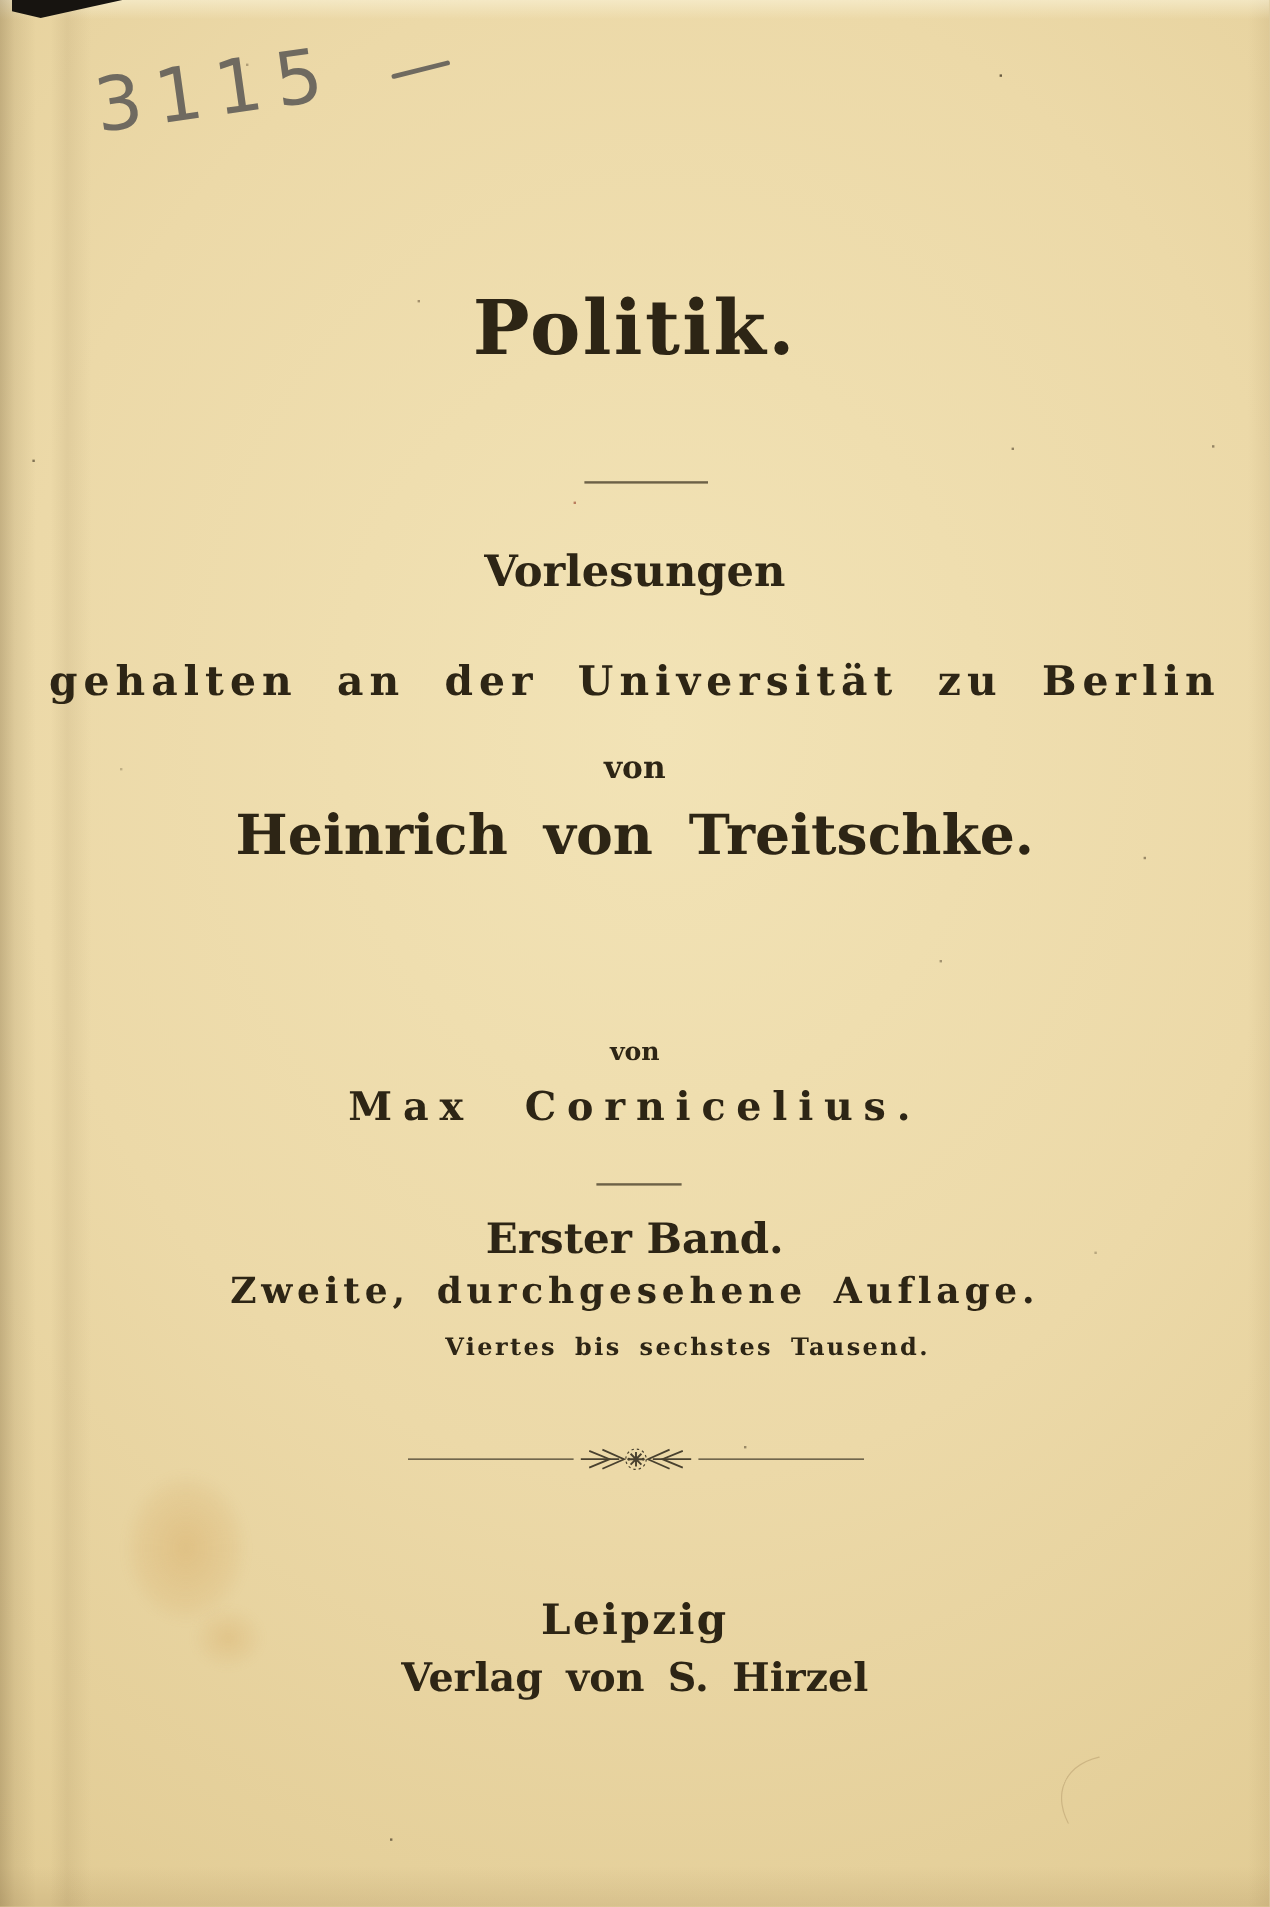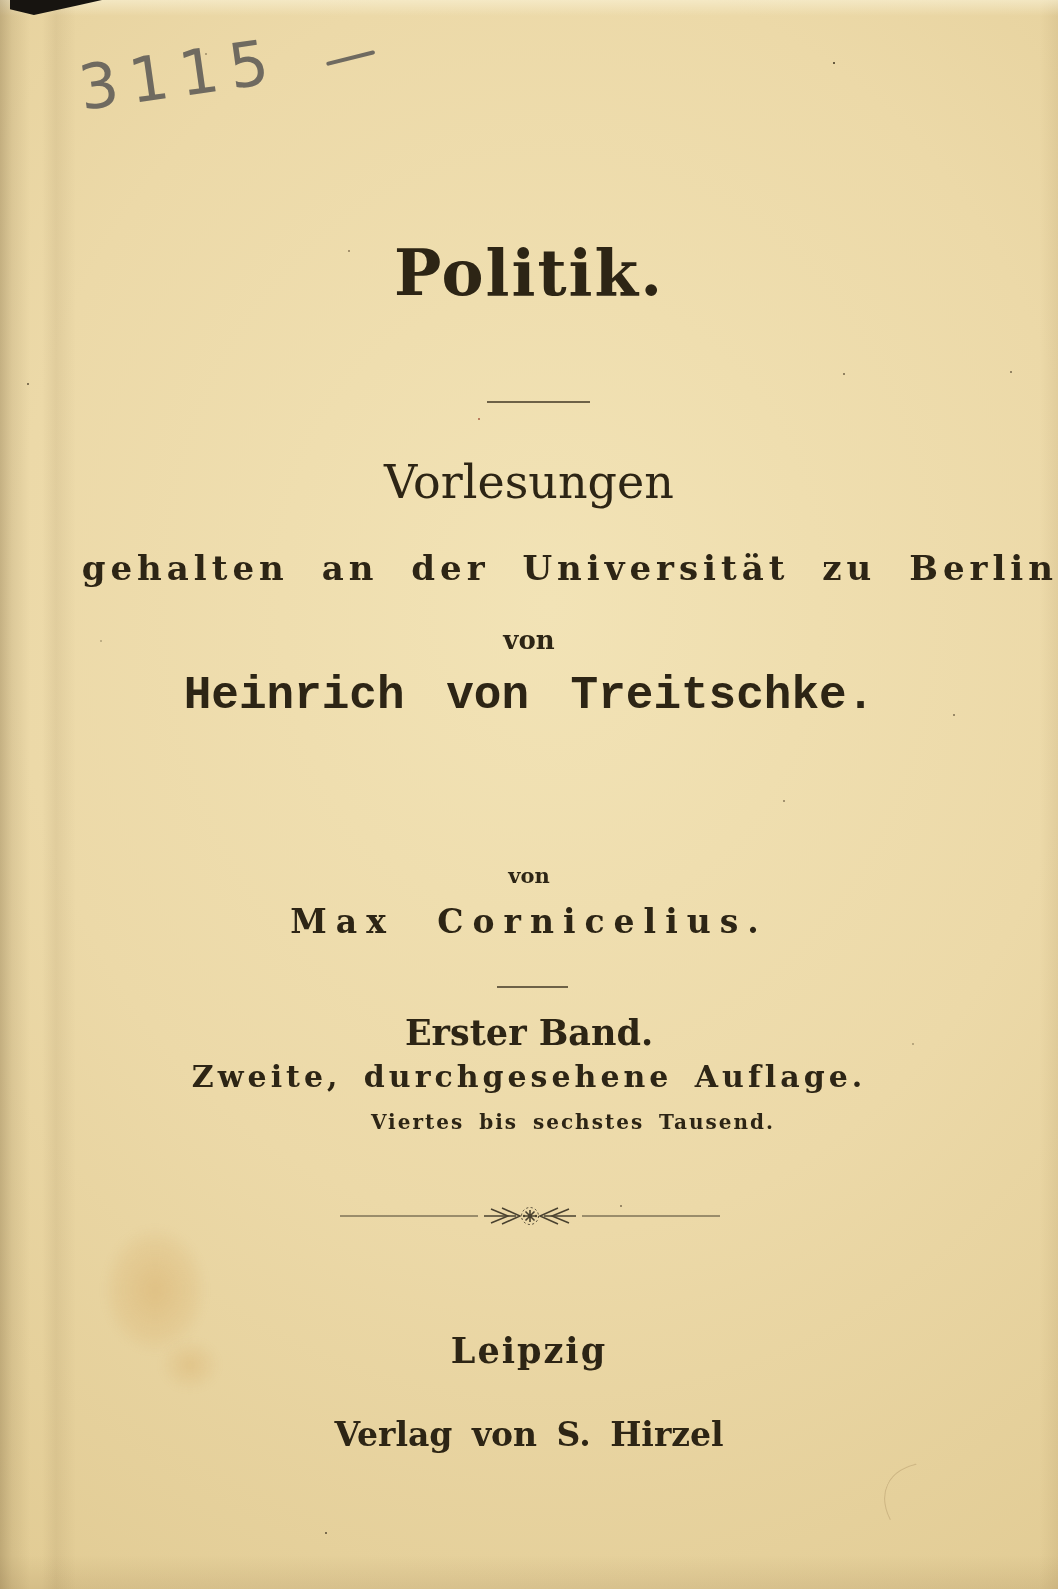--- a/index.html
+++ b/index.html
@@ -20,32 +20,32 @@
   }
   .line{
     position:absolute;left:0;width:100%;
     text-align:center;
     color:#2d2515;
     white-space:nowrap;
     line-height:1.05;
   }
   
   .l-title       {top:240px;font-size:63px;font-weight:700;letter-spacing:2px;}
-  .l-series      {top:458px;font-size:46px;font-weight:400;}
-  .l-series-det  {top:551px;font-size:34px;font-weight:600;letter-spacing:5px;word-spacing:16px;text-align:right;}
+  .l-series      {top:458px;font-size:36px;font-weight:700;}
+  .l-series-det  {top:551px;font-size:34px;font-weight:600;letter-spacing:5px;word-spacing:16px;}
   .l-von1        {top:627px;font-size:26px;font-weight:600;}
-  .l-author      {top:672px;font-size:46px;font-weight:700;word-spacing:14px;font-family:Liberation Mono, monospace;}
+  .l-author      {top:672px;font-size:46px;font-weight:700;word-spacing:14px;}
   .l-ed1         {top:803px;font-size:27px;font-weight:600;}
   .l-ed2         {top:865px;font-size:21px;font-weight:600;}
   .l-ed-name     {top:905px;font-size:33px;font-weight:700;letter-spacing:9px;word-spacing:22px;}
   .l-volume      {top:1015px;font-size:35px;font-weight:700;}
   .l-edition     {top:1061px;font-size:30px;font-weight:600;letter-spacing:4px;word-spacing:8px;}
   .l-printing    {top:1112px;font-size:20px;font-weight:600;letter-spacing:2px;word-spacing:6px;margin-left:44px;}
   .l-city        {top:1333px;font-size:35px;font-weight:700;letter-spacing:2px;}
-  .l-publisher   {top:1381px;font-size:33px;font-weight:600;word-spacing:8px;margin-top:37px;}
+  .l-publisher   {top:1381px;font-size:33px;font-weight:600;word-spacing:8px;}
   .l-year        {top:1435px;font-size:31px;font-weight:400;letter-spacing:2px;}
 
   .rule{position:absolute;height:2px;background:#6d6147;}
   .rule-1{left:487px;top:401px;width:103px;}
   .rule-2{left:497px;top:986px;width:71px;}
 
   .divider{position:absolute;left:338px;top:1202px;width:384px;height:28px;}
 
   
   .handwriting{

